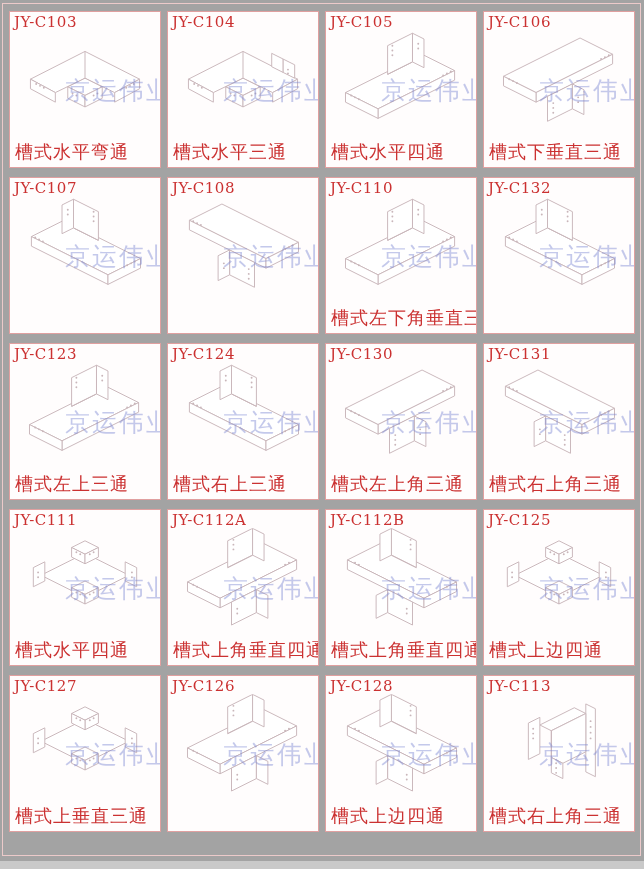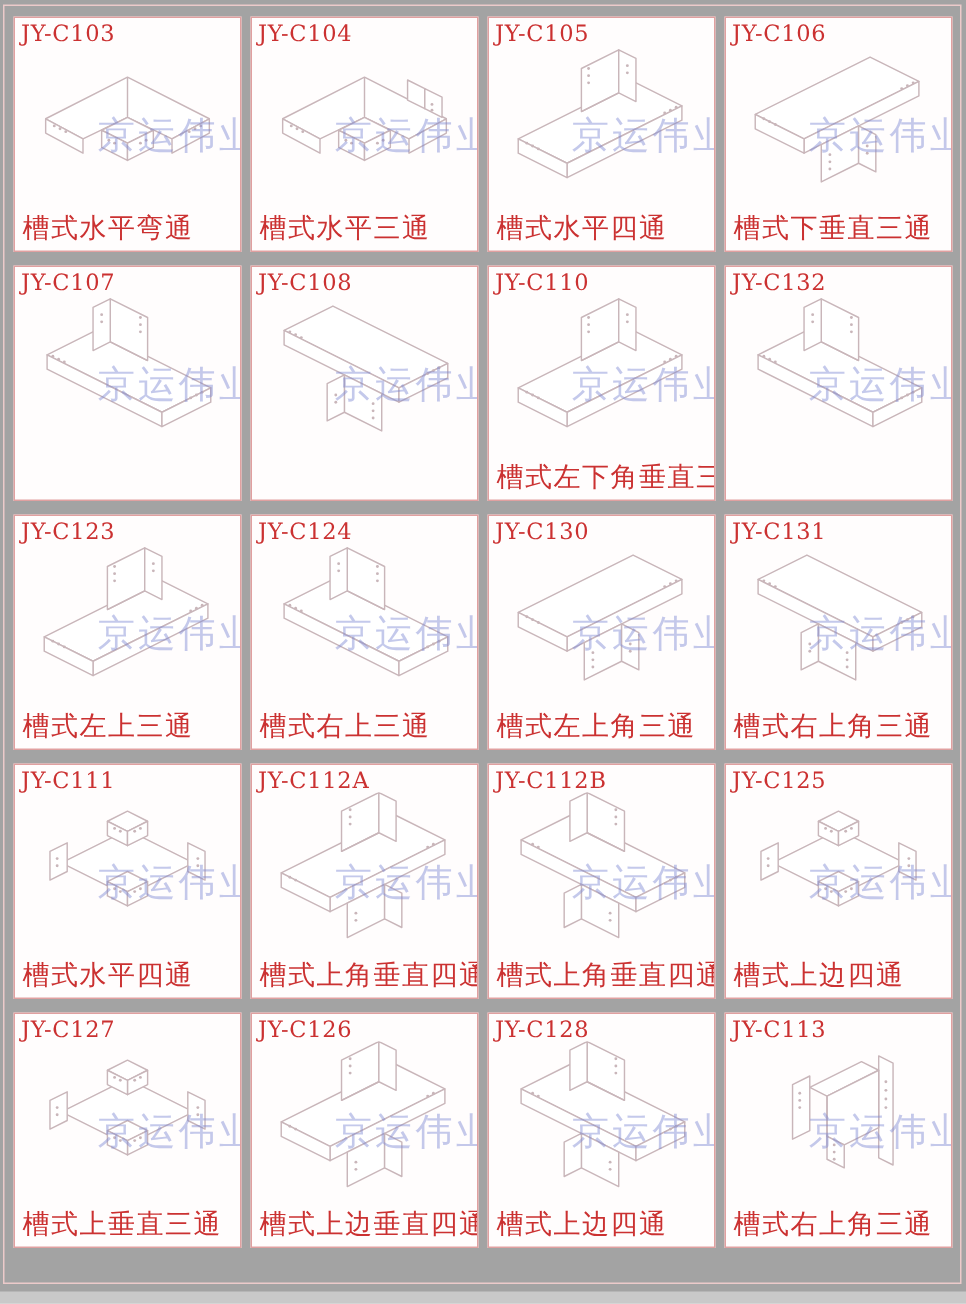--- a/index.html
+++ b/index.html
@@ -397,21 +397,20 @@
     <div class="label">槽式上垂直三通</div>
   </article>
       <article class="cell">
     <div class="code">JY-C126</div>
     <div class="watermark">京运伟业</div>
     <div class="art">
       <svg viewBox="0 0 140 110" aria-hidden="true">
             <use href="#sym-vcross"></use>
           </svg>
     </div>
-    <div class="label">槽式上边垂直四通</div>
   </article>
       <article class="cell">
     <div class="code">JY-C128</div>
     <div class="watermark">京运伟业</div>
     <div class="art flip">
       <svg viewBox="0 0 140 110" aria-hidden="true">
             <use href="#sym-vcross"></use>
           </svg>
     </div>
     <div class="label">槽式上边四通</div>

